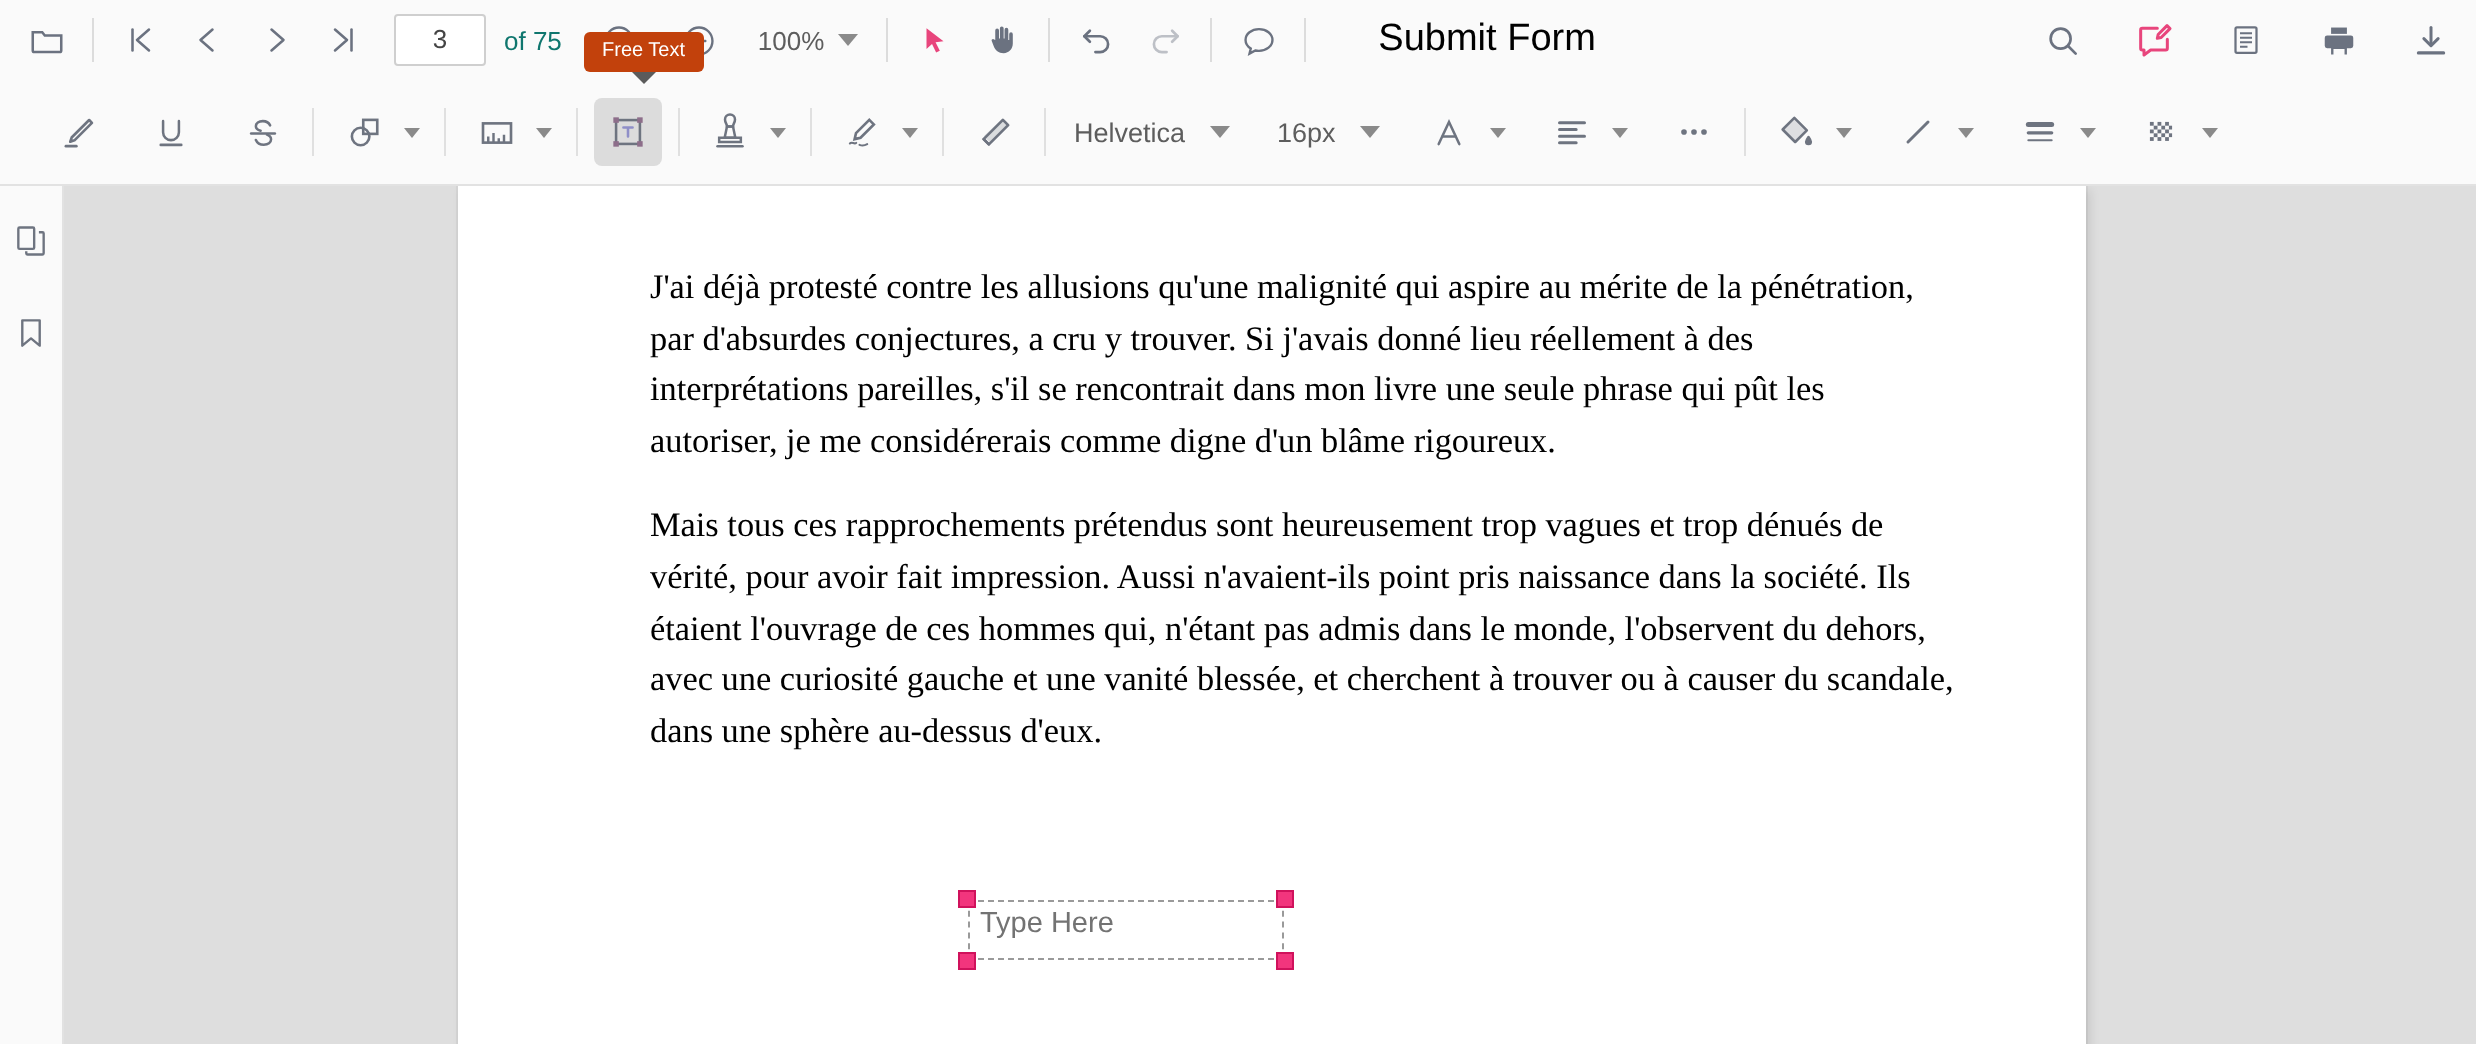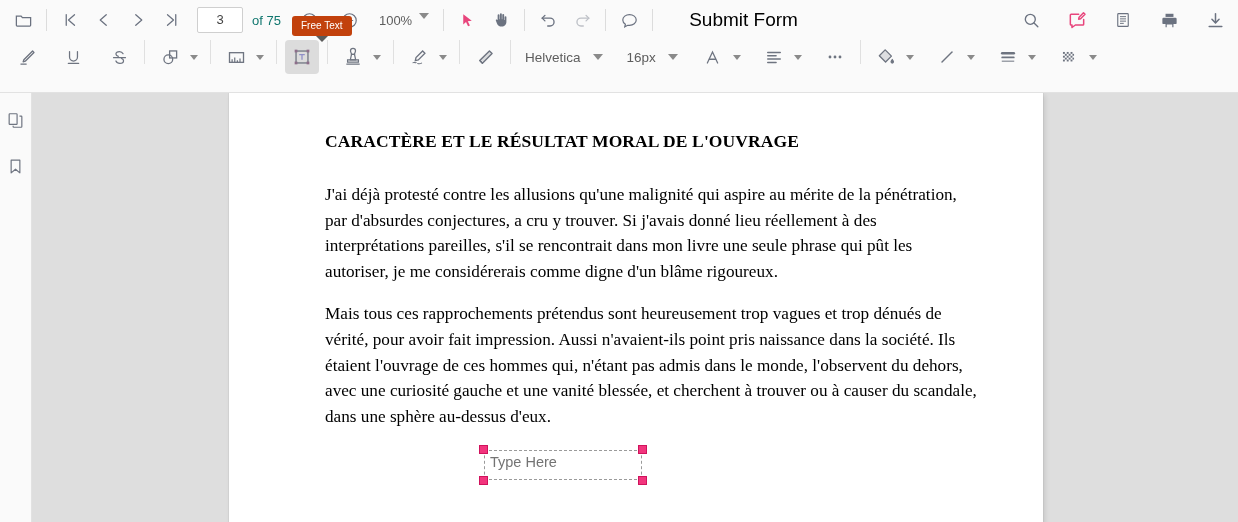--- a/index.html
+++ b/index.html
@@ -35,21 +35,21 @@
     width: 46px; height: 26px; margin-left: 8px;
     border: 1px solid #cfcfcf; background: #fff;
     border-radius: 2px;
     font-size: 13px; color: #444; text-align: center; line-height: 24px;
     cursor: text; flex: none;
   }
   .ofpages { font-size: 13px; color: #0f766e; margin-left: 9px; white-space: nowrap; flex: none; }
 
   .zoomval {
     font-size: 13px; color: #5d5d5d; margin-left: 12px;
-    display: flex; gap: 7px; cursor: pointer; flex: none;
+    display: flex; align-items: center; gap: 7px; cursor: pointer; flex: none;
   }
   .caret { width: 0; height: 0; border-left: 5px solid transparent; border-right: 5px solid transparent; border-top: 6px solid #8a8a8a; }
 
   .submitform {
     font-size: 19px; color: #000000; margin-left: 30px; white-space: nowrap; cursor: pointer; flex: none;
   }
   .spacer { flex: 1 1 auto; }
 
   
   .tooltip {
@@ -63,22 +63,22 @@
     width: 0; height: 0;
     border-left: 6px solid transparent; border-right: 6px solid transparent;
     border-top: 6px solid #5b5b5b;
   }
 
   
   .annobar {
     height: 53px; min-height: 53px;
     background: #fafafa;
     border-bottom: 1px solid #e2e2e2;
-    display: flex; align-items: flex-start;
-    padding-left: 4px;
+    display: flex; align-items: center;
+    padding-left: 16px;
     position: relative; z-index: 30;
   }
   .tool {
     min-width: 34px; height: 34px;
     display: flex; align-items: center; justify-content: center;
     border-radius: 4px; cursor: pointer; flex: none;
     color: #6e7480;
   }
   .tool.active { background: #dcdcdc; }
   .dd { display: flex; align-items: center; gap: 3px; cursor: pointer; flex: none; padding-right: 4px; }
@@ -523,21 +523,20 @@
       <div class="railbtn">
         <svg width="19" height="19" viewBox="0 0 24 24" fill="none" stroke="currentColor" stroke-width="1.5" stroke-linejoin="round">
           <path d="M6.5 4h11v16l-5.5-4.6L6.5 20z"></path>
         </svg>
       </div>
     </div>
 
     <div class="viewer">
       <div class="page">
         <div class="pagecontent">
-          <h1 class="doctitle">CARACTÈRE ET LE RÉSULTAT MORAL DE L'OUVRAGE</h1>
           <p class="para tight">J'ai déjà protesté contre les allusions qu'une malignité qui aspire au mérite de la pénétration, par d'absurdes conjectures, a cru y trouver. Si j'avais donné lieu réellement à des interprétations pareilles, s'il se rencontrait dans mon livre une seule phrase qui pût les autoriser, je me considérerais comme digne d'un blâme rigoureux.</p>
           <p class="para">Mais tous ces rapprochements prétendus sont heureusement trop vagues et trop dénués de vérité, pour avoir fait impression. Aussi n'avaient-ils point pris naissance dans la société. Ils étaient l'ouvrage de ces hommes qui, n'étant pas admis dans le monde, l'observent du dehors, avec une curiosité gauche et une vanité blessée, et cherchent à trouver ou à causer du scandale, dans une sphère au-dessus d'eux.</p>
         </div>
       </div>
 
       <div class="ftanno">
         <div class="ftbox"></div>
         <div class="fttext">Type Here</div>
         <div class="handle tl"></div>
         <div class="handle tr"></div>

